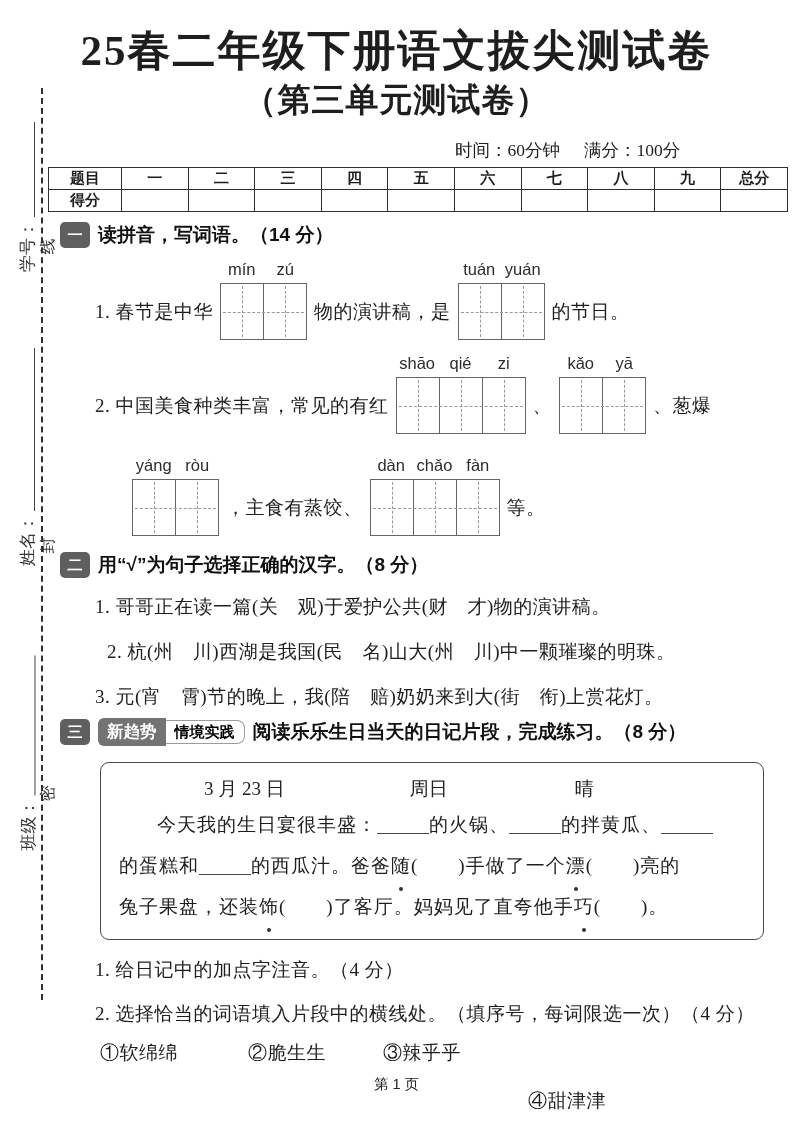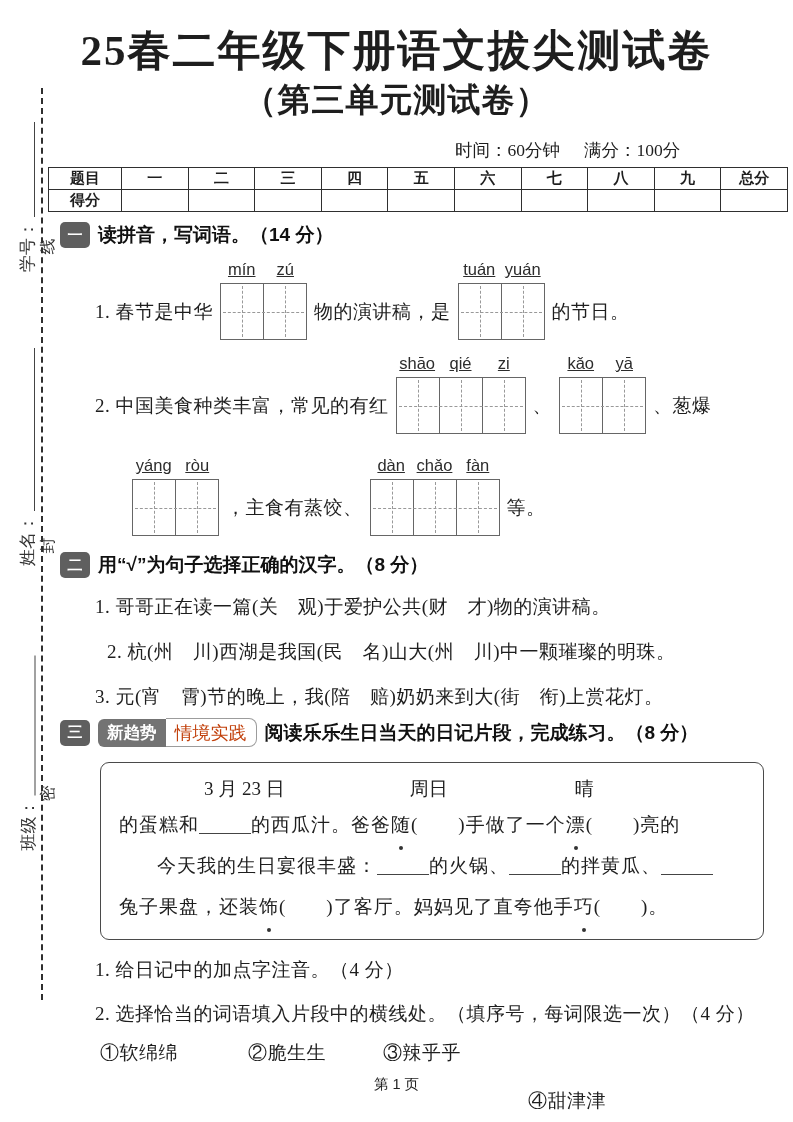--- a/index.html
+++ b/index.html
@@ -31,31 +31,31 @@
   .score-table td.lbl{width:72px;}
 
   
   .sec-head{position:absolute;left:60px;display:flex;align-items:center;gap:8px;white-space:nowrap;}
   .badge{width:30px;height:26px;background:#5f5f5f;color:#fff;border-radius:5px;
          display:flex;align-items:center;justify-content:center;
          font-family:"Liberation Sans",sans-serif;font-size:15px;font-weight:bold;flex:0 0 auto;}
   .sec-title{font-family:"Liberation Sans",sans-serif;font-size:19px;font-weight:bold;color:#111;}
   .tag-dark{background:#737373;color:#fff;font-family:"Liberation Sans",sans-serif;
             font-size:16.5px;font-weight:bold;padding:3px 9px;border-radius:6px 0 0 6px;}
-  .tag-light{background:#fff;color:#c2410c;font-family:"Liberation Sans",sans-serif;
-             font-size:18px;font-weight:normal;padding:1.5px 9px;
+  .tag-light{background:#fff;color:#000000;font-family:"Liberation Sans",sans-serif;
+             font-size:15px;font-weight:bold;padding:1.5px 9px;
              border:1.5px solid #9c9c9c;border-left:none;border-radius:0 8px 8px 0;}
 
   
   .seg-row{position:absolute;display:flex;align-items:center;height:84px;
            font-size:19px;white-space:nowrap;letter-spacing:0.5px;}
   .pbox{display:inline-flex;flex-direction:column;margin:0 7px;position:relative;top:-12px;}
   .pbox .py{display:flex;height:23px;font-family:"Liberation Sans",sans-serif;
             font-size:16.5px;color:#2c2c2c;letter-spacing:0;}
-  .pbox .py span{flex:1;text-align:center;text-decoration:underline;}
+  .pbox .py span{flex:1;text-align:center;}
   .pbox .cells{display:flex;border:1.6px solid #666;position:relative;background:#fff;}
   .pbox .cells::after{content:"";position:absolute;left:2px;right:2px;top:50%;
                       border-top:1.2px dashed #999;}
   .pbox .cell{width:42px;height:55px;position:relative;border-right:1.4px solid #666;}
   .pbox .cell:last-child{border-right:none;}
   .pbox .cell::before{content:"";position:absolute;top:2px;bottom:2px;left:50%;
                       border-left:1.2px dashed #999;}
 
   
   .q-line{position:absolute;left:95px;font-size:19px;white-space:nowrap;letter-spacing:0.5px;text-align:right;}
@@ -241,22 +241,22 @@
     <span class="tag-light" style="margin-left:-8px;">情境实践</span>
     <span class="sec-title">阅读乐乐生日当天的日记片段，完成练习。（8 分）</span>
   </div>
 
   <div class="diary">
     <div class="diary-head">
       <span class="d1">3 月 23 日</span>
       <span class="d2">周日</span>
       <span class="d3">晴</span>
     </div>
+    <div class="diary-line indent"><span>今天我的生日宴很丰盛：</span><span class="blank" style="width: 52px;"></span><span>的火锅、</span><span class="blank" style="width: 52px;"></span><span>的拌黄瓜、</span><span class="blank" style="width: 52px;"></span></div>
     <div class="diary-line"><span>的蛋糕和</span><span class="blank" style="width: 52px;"></span><span>的西瓜汁。爸爸</span><span class="dot-char">随</span><span>(　　)手做了一个</span><span class="dot-char">漂</span><span>(　　)亮的</span></div>
-    <div class="diary-line indent"><span>今天我的生日宴很丰盛：</span><span class="blank" style="width: 52px;"></span><span>的火锅、</span><span class="blank" style="width: 52px;"></span><span>的拌黄瓜、</span><span class="blank" style="width: 52px;"></span></div>
     <div class="diary-line"><span>兔子果盘，还装</span><span class="dot-char">饰</span><span>(　　)了客厅。妈妈见了直夸他手</span><span class="dot-char">巧</span><span>(　　)。</span></div>
   </div>
 
   <div class="q-line" style="top:957px;">1. 给日记中的加点字注音。（4 分）</div>
   <div class="q-line" style="top:1001px;">2. 选择恰当的词语填入片段中的横线处。（填序号，每词限选一次）（4 分）</div>
 
   <div class="options">
     <span class="o1">①软绵绵</span>
     <span class="o2">②脆生生</span>
     <span class="o3">③辣乎乎</span>

